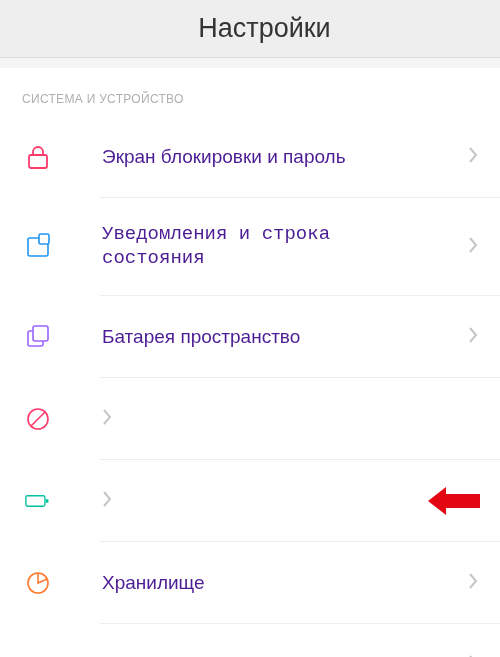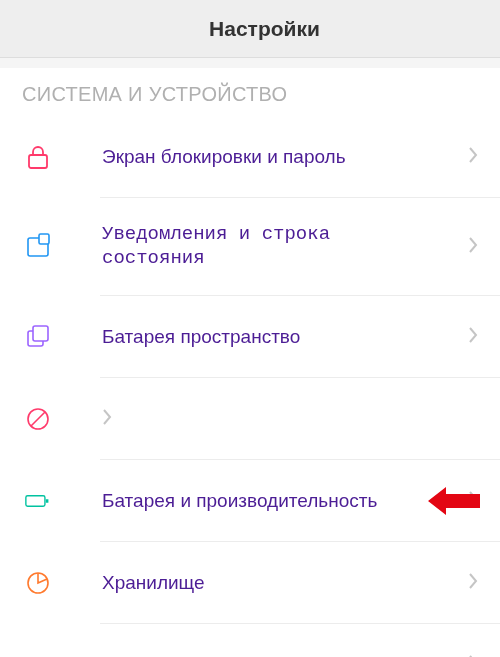--- a/index.html
+++ b/index.html
@@ -12,34 +12,34 @@
     }
     .header {
       height: 58px;
       background: #eeeeee;
       display: flex;
       align-items: center;
       justify-content: center;
       border-bottom: 1px solid #ddd;
     }
     .header-title {
-      font-size: 21px;
-      font-weight: 700;
+      font-size: 27px;
+      font-weight: 400;
       color: #333;
       padding-left: 29px;
     }
     .gap {
       height: 10px;
       background: #f5f5f5;
     }
     .section-header {
       height: 48px;
       padding: 18px 22px 10px 22px;
       background: #fff;
-      font-size: 20px;
+      font-size: 12px;
       color: #b0b0b0;
       letter-spacing: 0.3px;
       display: flex;
       align-items: flex-end;
     }
     .list {
       background: #fff;
     }
     .row {
       display: flex;
@@ -165,21 +165,20 @@
     </div>
   </div>
 
   <div class="row">
     <div class="icon">
       <svg viewBox="0 0 30 18">
         <rect x="1" y="3" width="22" height="12" rx="2" fill="none" stroke="#00c2a0" stroke-width="1.6"></rect>
         <rect x="24" y="7" width="3" height="4" fill="#00c2a0"></rect>
       </svg>
     </div>
-    <div class="label">Батарея и производительность</div>
     <div class="chevron">
       <svg viewBox="0 0 10 18">
           <path d="M2 2 L8 9 L2 16" fill="none" stroke="#c5c5c5" stroke-width="2"></path>
         </svg>
     </div>
     <div class="arrow-callout">
       <svg viewBox="0 0 52 32">
         <polygon points="0,16 18,2 18,9 52,9 52,23 18,23 18,30" fill="#e30613"></polygon>
       </svg>
     </div>

